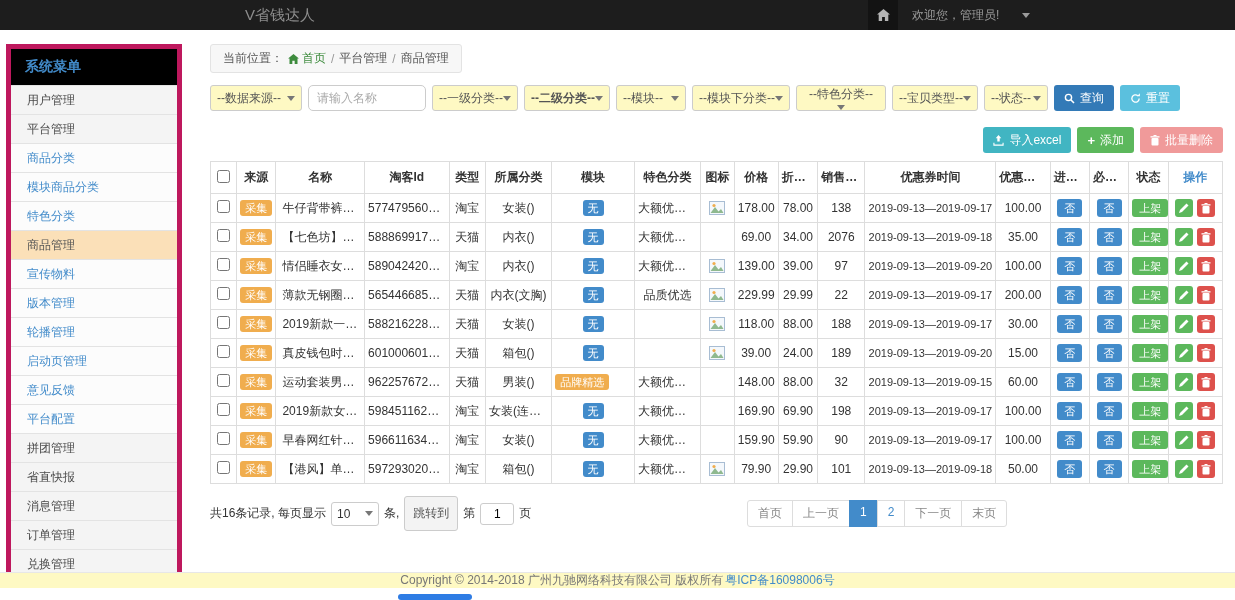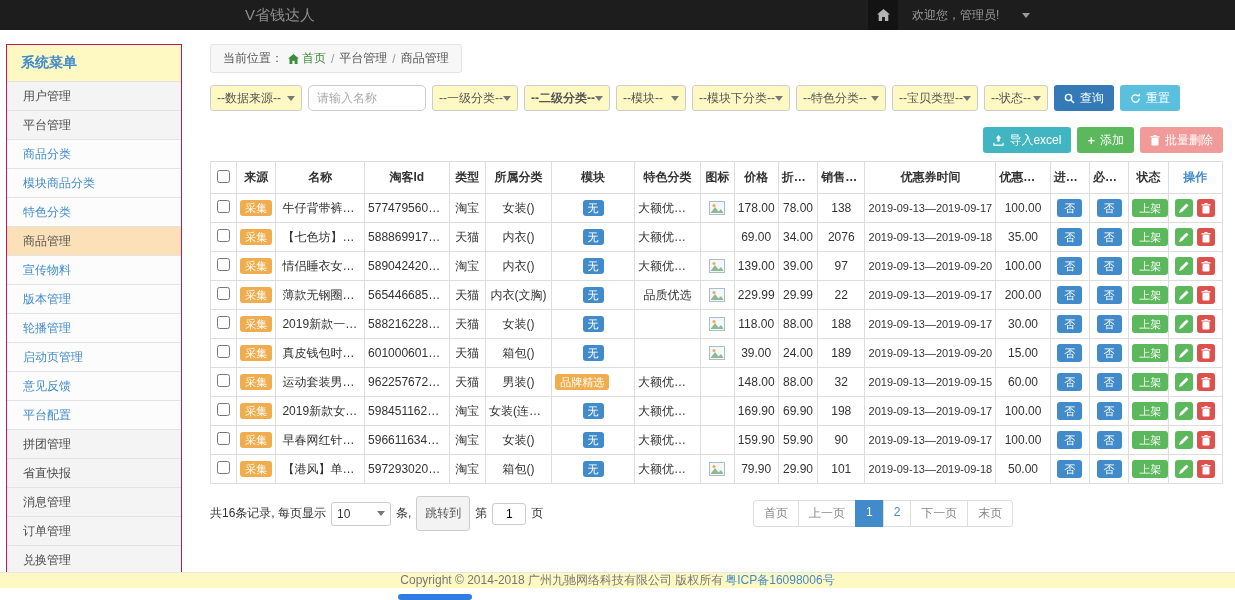--- a/index.html
+++ b/index.html
@@ -9,21 +9,21 @@
   .topbar{height:30px;background:#1d1d1d;position:relative}
   .topbar-title{line-height:30px;color:#8d8d8d;font-size:15px;padding-left:245px}
   .topbar-right{position:absolute;left:868px;top:0;height:30px;display:flex;align-items:stretch}
   .home-btn{width:30px;background:#131313;display:flex;align-items:center;justify-content:center;cursor:pointer}
   .welcome{color:#9b9b9b;line-height:30px;padding:0 14px;cursor:pointer;display:flex;align-items:center;gap:23px}
   .caret{width:0;height:0;border-left:4px solid transparent;border-right:4px solid transparent;border-top:5px solid #777;display:inline-block}
   .welcome .caret{border-top-color:#9b9b9b}
   
   .layout{display:flex;height:542px;overflow:hidden}
   .sidebar{width:190px;flex:none;padding:14px 8px 0 6px;overflow:hidden}
-  .side-panel{border:1px solid #be185d;background:#fef9c3}
+  .side-panel{border:5px solid #be185d;background:#000000}
   .sidebar-title{color:#428bca;font-size:14px;font-weight:bold;padding:9px 14px;border-bottom:1px solid #e3e3e3}
   .menu-item{height:29px;padding:7px 16px;border-bottom:1px solid #e3e3e3;cursor:pointer;line-height:15px;
     white-space:nowrap;overflow:hidden}
   .menu-item.parent{color:#4a4a4a;background:#f4f4f4}
   .menu-item.child{color:#428bca;background:#fcfcfc}
   .menu-item.active{background:#fbe0b8;color:#555}
   .content{flex:1;padding:14px 12px 0 20px;overflow:hidden}
   
   .breadcrumb{display:inline-flex;align-items:center;gap:5px;background:#f7f7f7;border:1px solid #e3e3e3;
     border-radius:3px;padding:5px 12px;color:#555}
@@ -59,21 +59,21 @@
   .b-green{background:#5cb85c}
   .b-red{background:#dd514c}
   .btn-sm{display:inline-block;border-radius:3px;color:#fff;font-size:11px;padding:2px 7px;cursor:pointer;line-height:14px}
   .ic-btn{display:inline-flex;align-items:center;justify-content:center;width:18px;height:18px;border-radius:3px;
     color:#fff;cursor:pointer;margin:0 2px;vertical-align:middle}
   .mod-text{margin-left:2px;color:#333}
   .thumb-icon{display:inline-flex;vertical-align:middle}
   
   .pag-row{display:flex;align-items:center;margin-top:12px}
   .pag-left{display:flex;align-items:center;gap:5px;color:#333;flex:none}
-  .pp-select{width:60px;height:24px;border:1px solid #ccc;border-radius:3px;background:#fff;display:inline-flex;
+  .pp-select{width:48px;height:24px;border:1px solid #ccc;border-radius:3px;background:#fff;display:inline-flex;
     align-items:center;justify-content:space-between;padding:0 5px;cursor:pointer}
   .jump-btn{border:1px solid #ccc;background:#f3f3f3;border-radius:3px;padding:8px 8px;cursor:pointer;color:#555}
   .page-input{width:34px;height:22px;border:1px solid #ccc;border-radius:3px;text-align:center;font-size:12px}
   .pager-wrap{flex:1;display:flex;justify-content:center}
   .pager{display:inline-flex}
   .page-btn{border:1px solid #ddd;background:#fff;color:#888;padding:4px 10px;margin-left:-1px;cursor:pointer}
   .page-btn:first-child{margin-left:0;border-radius:3px 0 0 3px}
   .page-btn:last-child{border-radius:0 3px 3px 0}
   .page-btn.num{color:#428bca}
   .page-btn.active{background:#428bca;border-color:#428bca;color:#fff}
@@ -158,21 +158,21 @@
             <span class="caret"></span>
           </div>
           <div class="f-select" style="width: 70px;">
             <span>--模块--</span>
             <span class="caret"></span>
           </div>
           <div class="f-select" style="width: 98px;">
             <span>--模块下分类--</span>
             <span class="caret"></span>
           </div>
-          <div class="f-select" style="width: 90px;">
+          <div class="f-select" style="width: 90px; flex-direction: column;">
             <span>--特色分类--</span>
             <span class="caret"></span>
           </div>
           <div class="f-select" style="width: 86px;">
             <span>--宝贝类型--</span>
             <span class="caret"></span>
           </div>
           <div class="f-select" style="width: 64px;">
             <span>--状态--</span>
             <span class="caret"></span>

